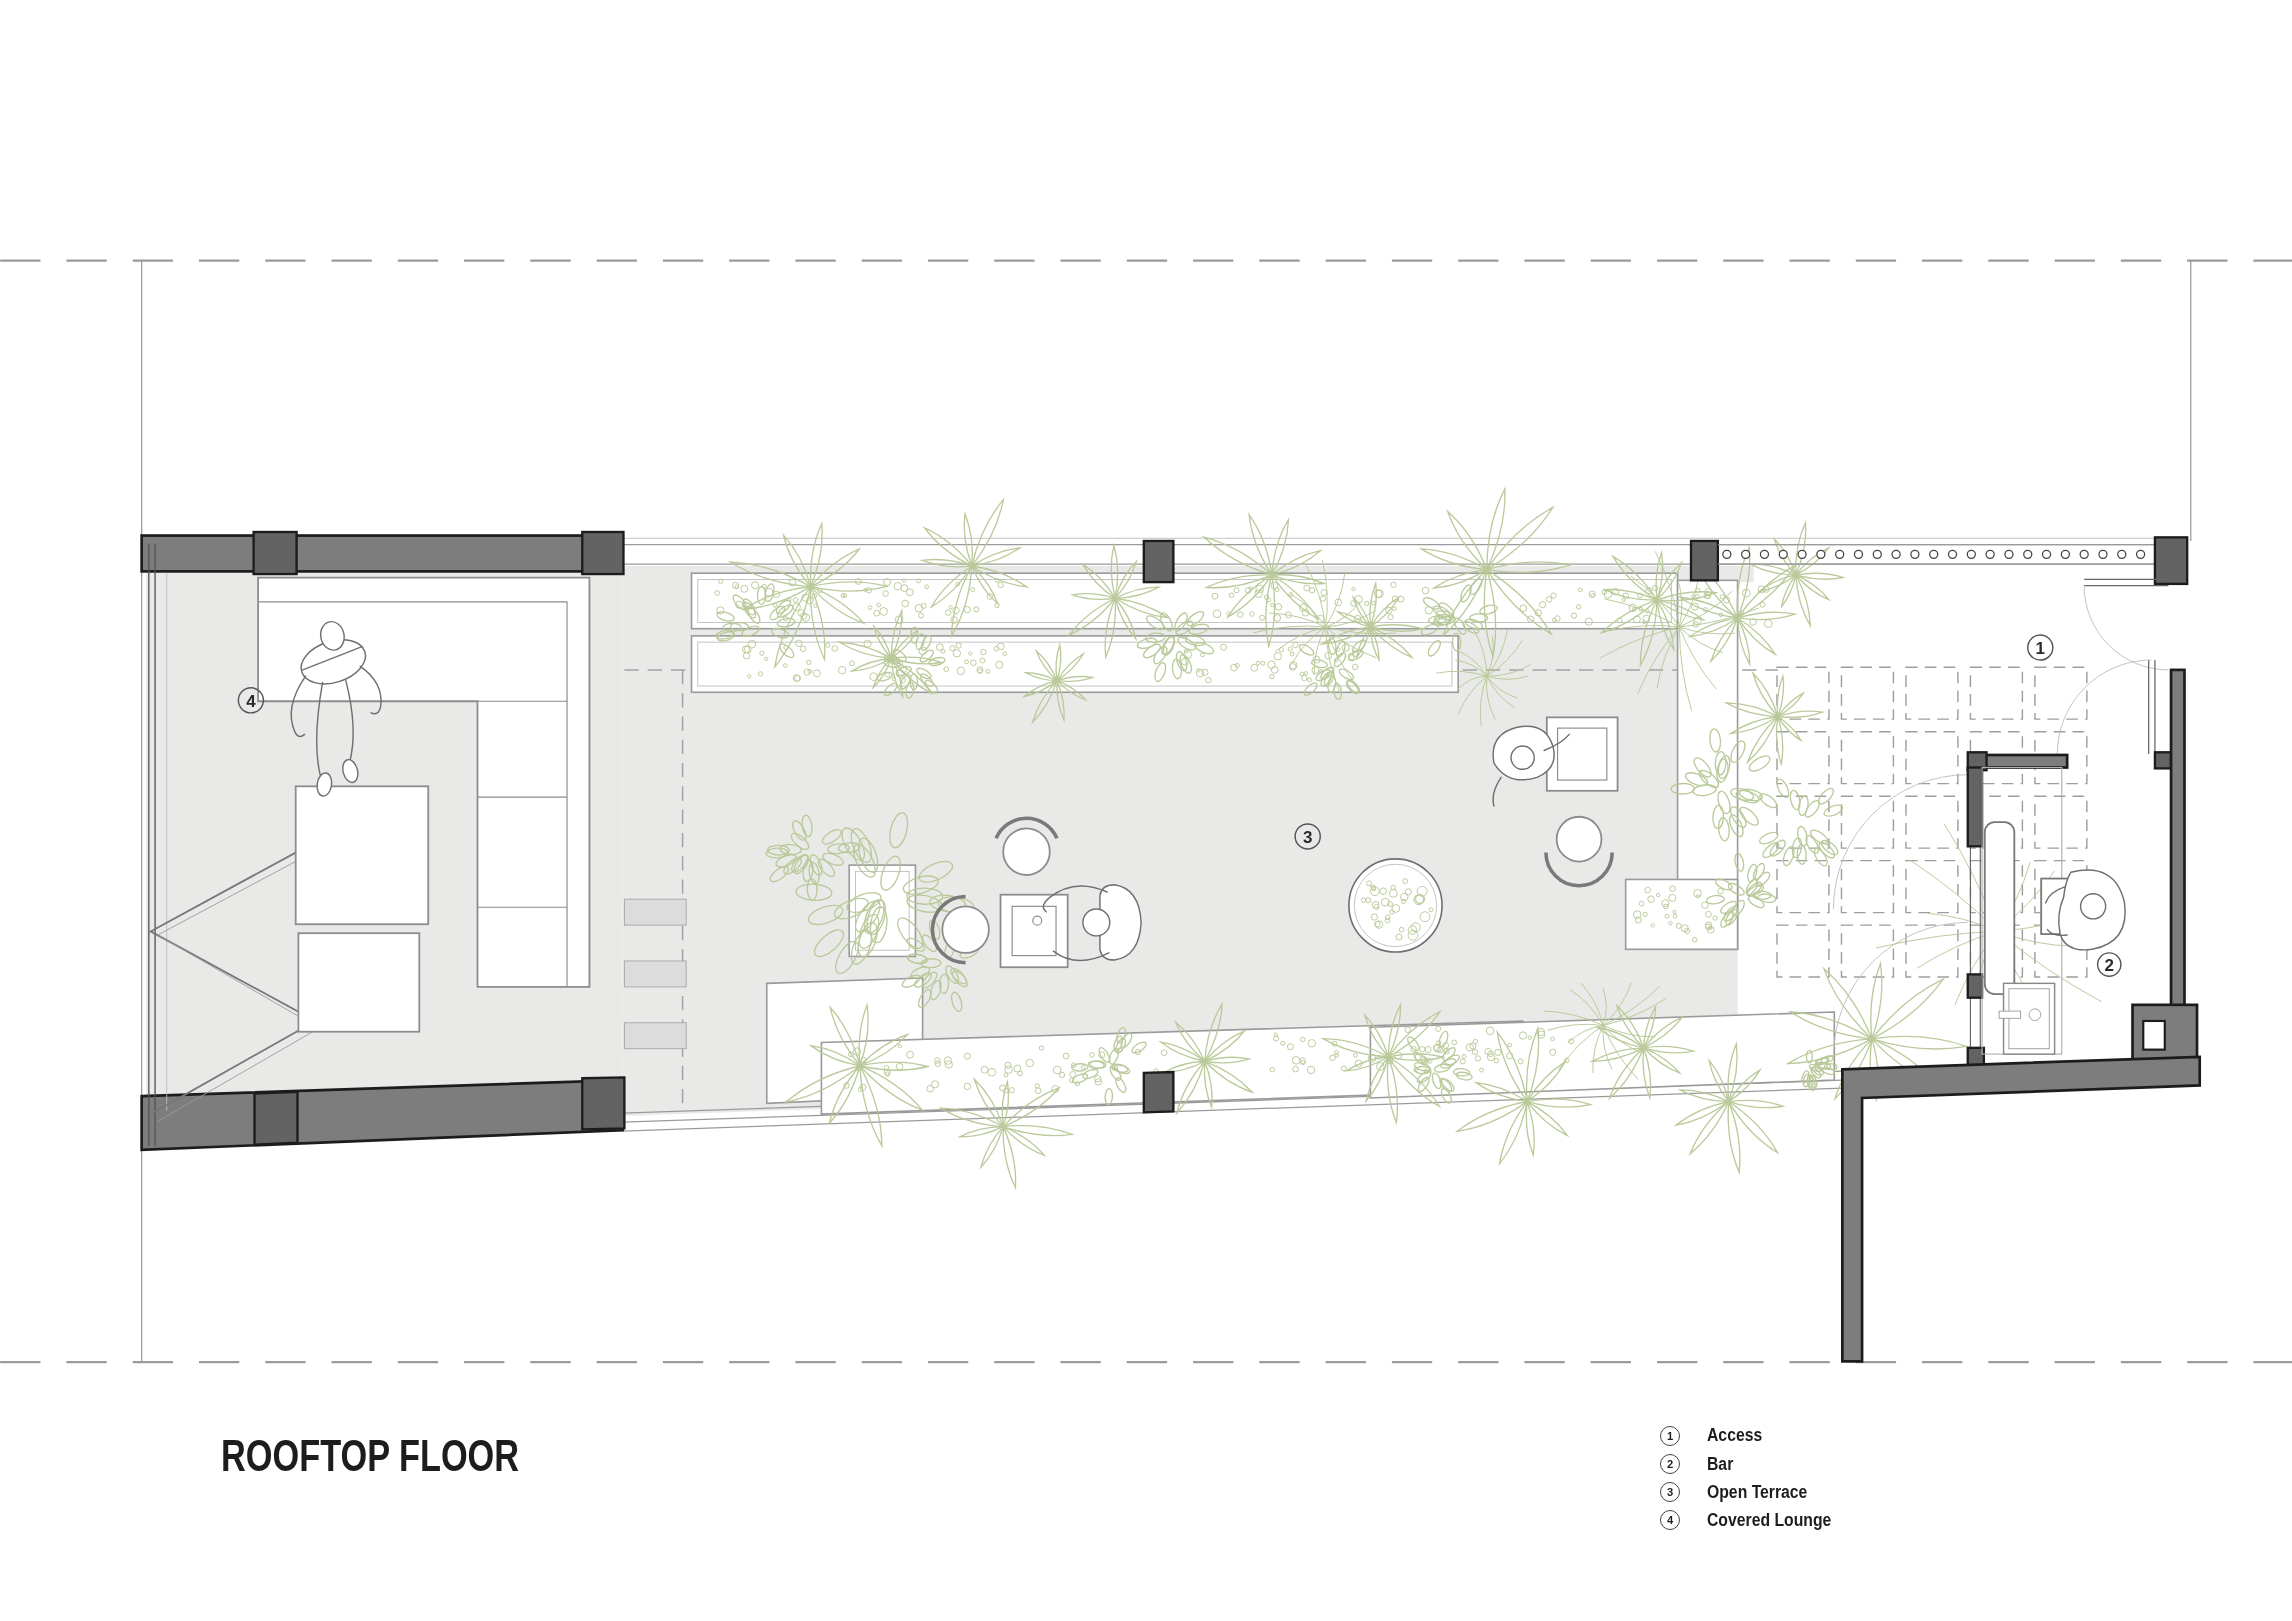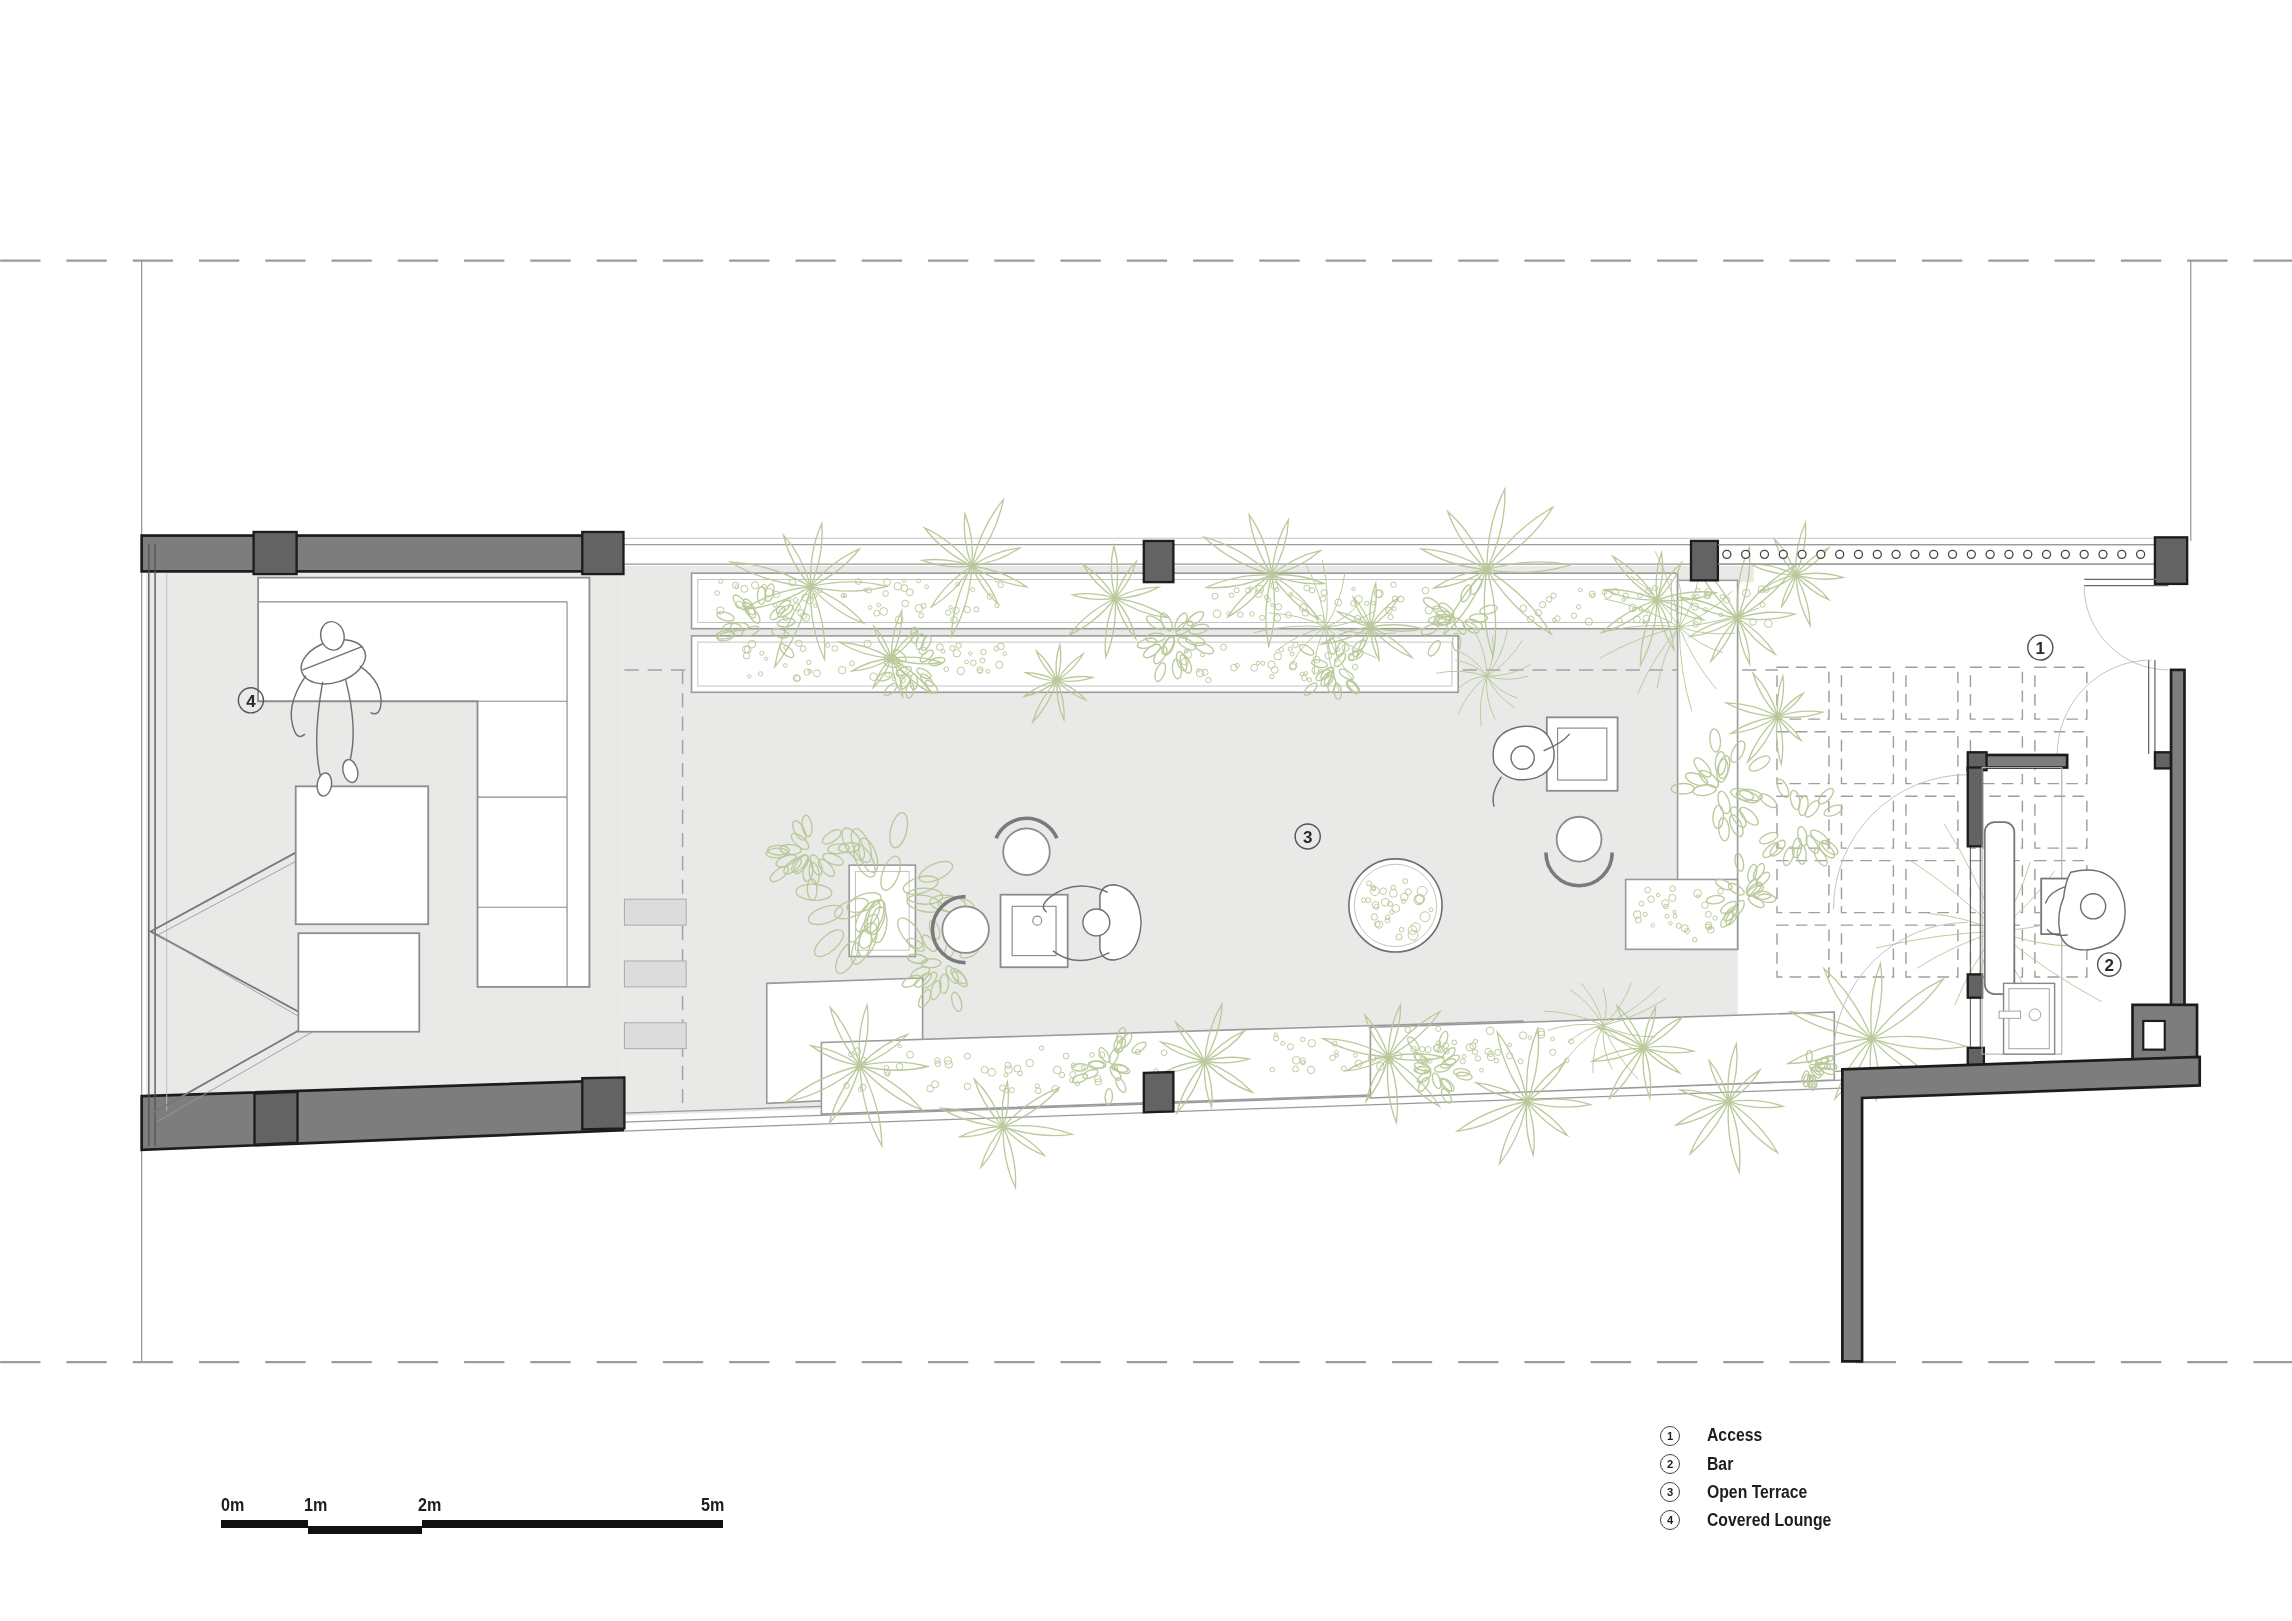--- a/index.html
+++ b/index.html
@@ -1326,30 +1326,24 @@
       <circle class="lblc" cx="1460" cy="934" r="14"></circle>
       <text class="lblt" x="1460" y="941">3</text>
     </g>
     <g>
       <circle class="lblc" cx="280" cy="782" r="14"></circle>
       <text class="lblt" x="280" y="789">4</text>
     </g>
   </g>
 </svg>
 
-
-<div id="scalebar">
-  <span class="sb-lab" style="left:0">0m</span>
-  <span class="sb-lab" style="left:83px">1m</span>
-  <span class="sb-lab" style="left:197px">2m</span>
-  <span class="sb-lab" style="left:480px">5m</span>
-  <div class="sb-seg" style="left:0;   top:26px;width:87px"></div>
-  <div class="sb-seg" style="left:87px; top:32px;width:114px"></div>
-  <div class="sb-seg" style="left:201px;top:26px;width:301px"></div>
+<div id="title-block">
+  <div id="plan-title">ROOFTOP FLOOR</div>
 </div>
+
 
 <div id="legend">
   <div class="lg-row">
     <span class="lg-circ">1</span>
     <span class="lg-lab">Access</span>
   </div>
   <div class="lg-row">
     <span class="lg-circ">2</span>
     <span class="lg-lab">Bar</span>
   </div>

